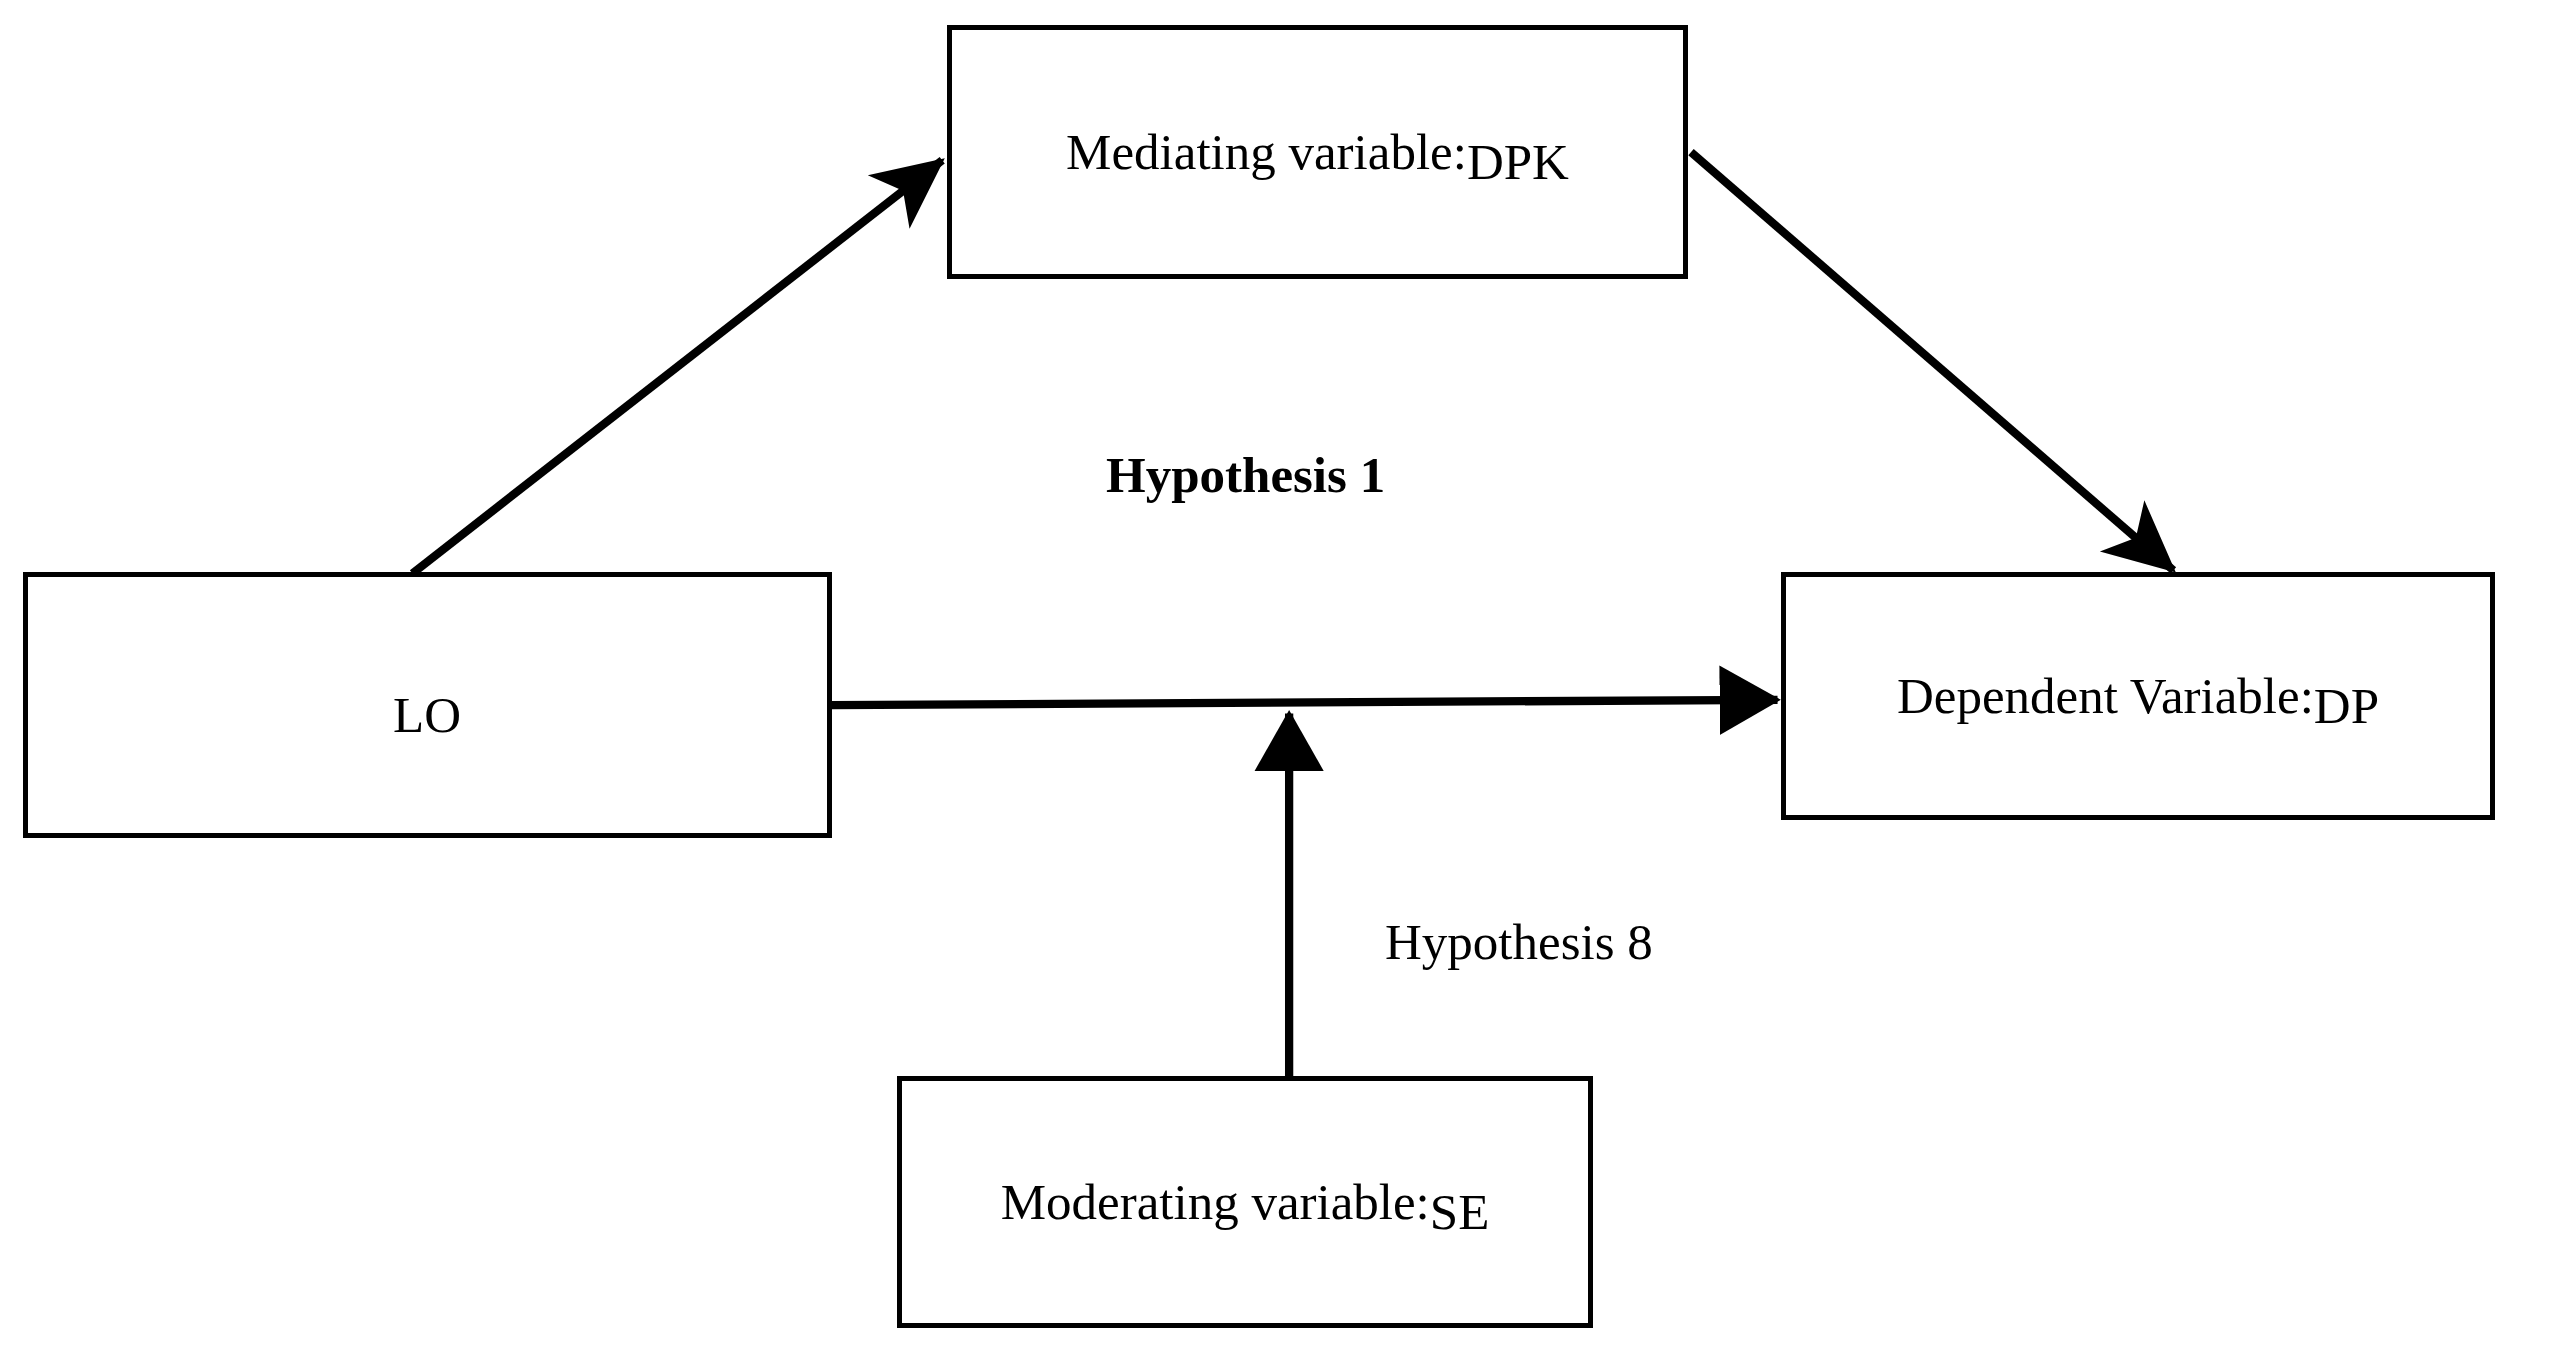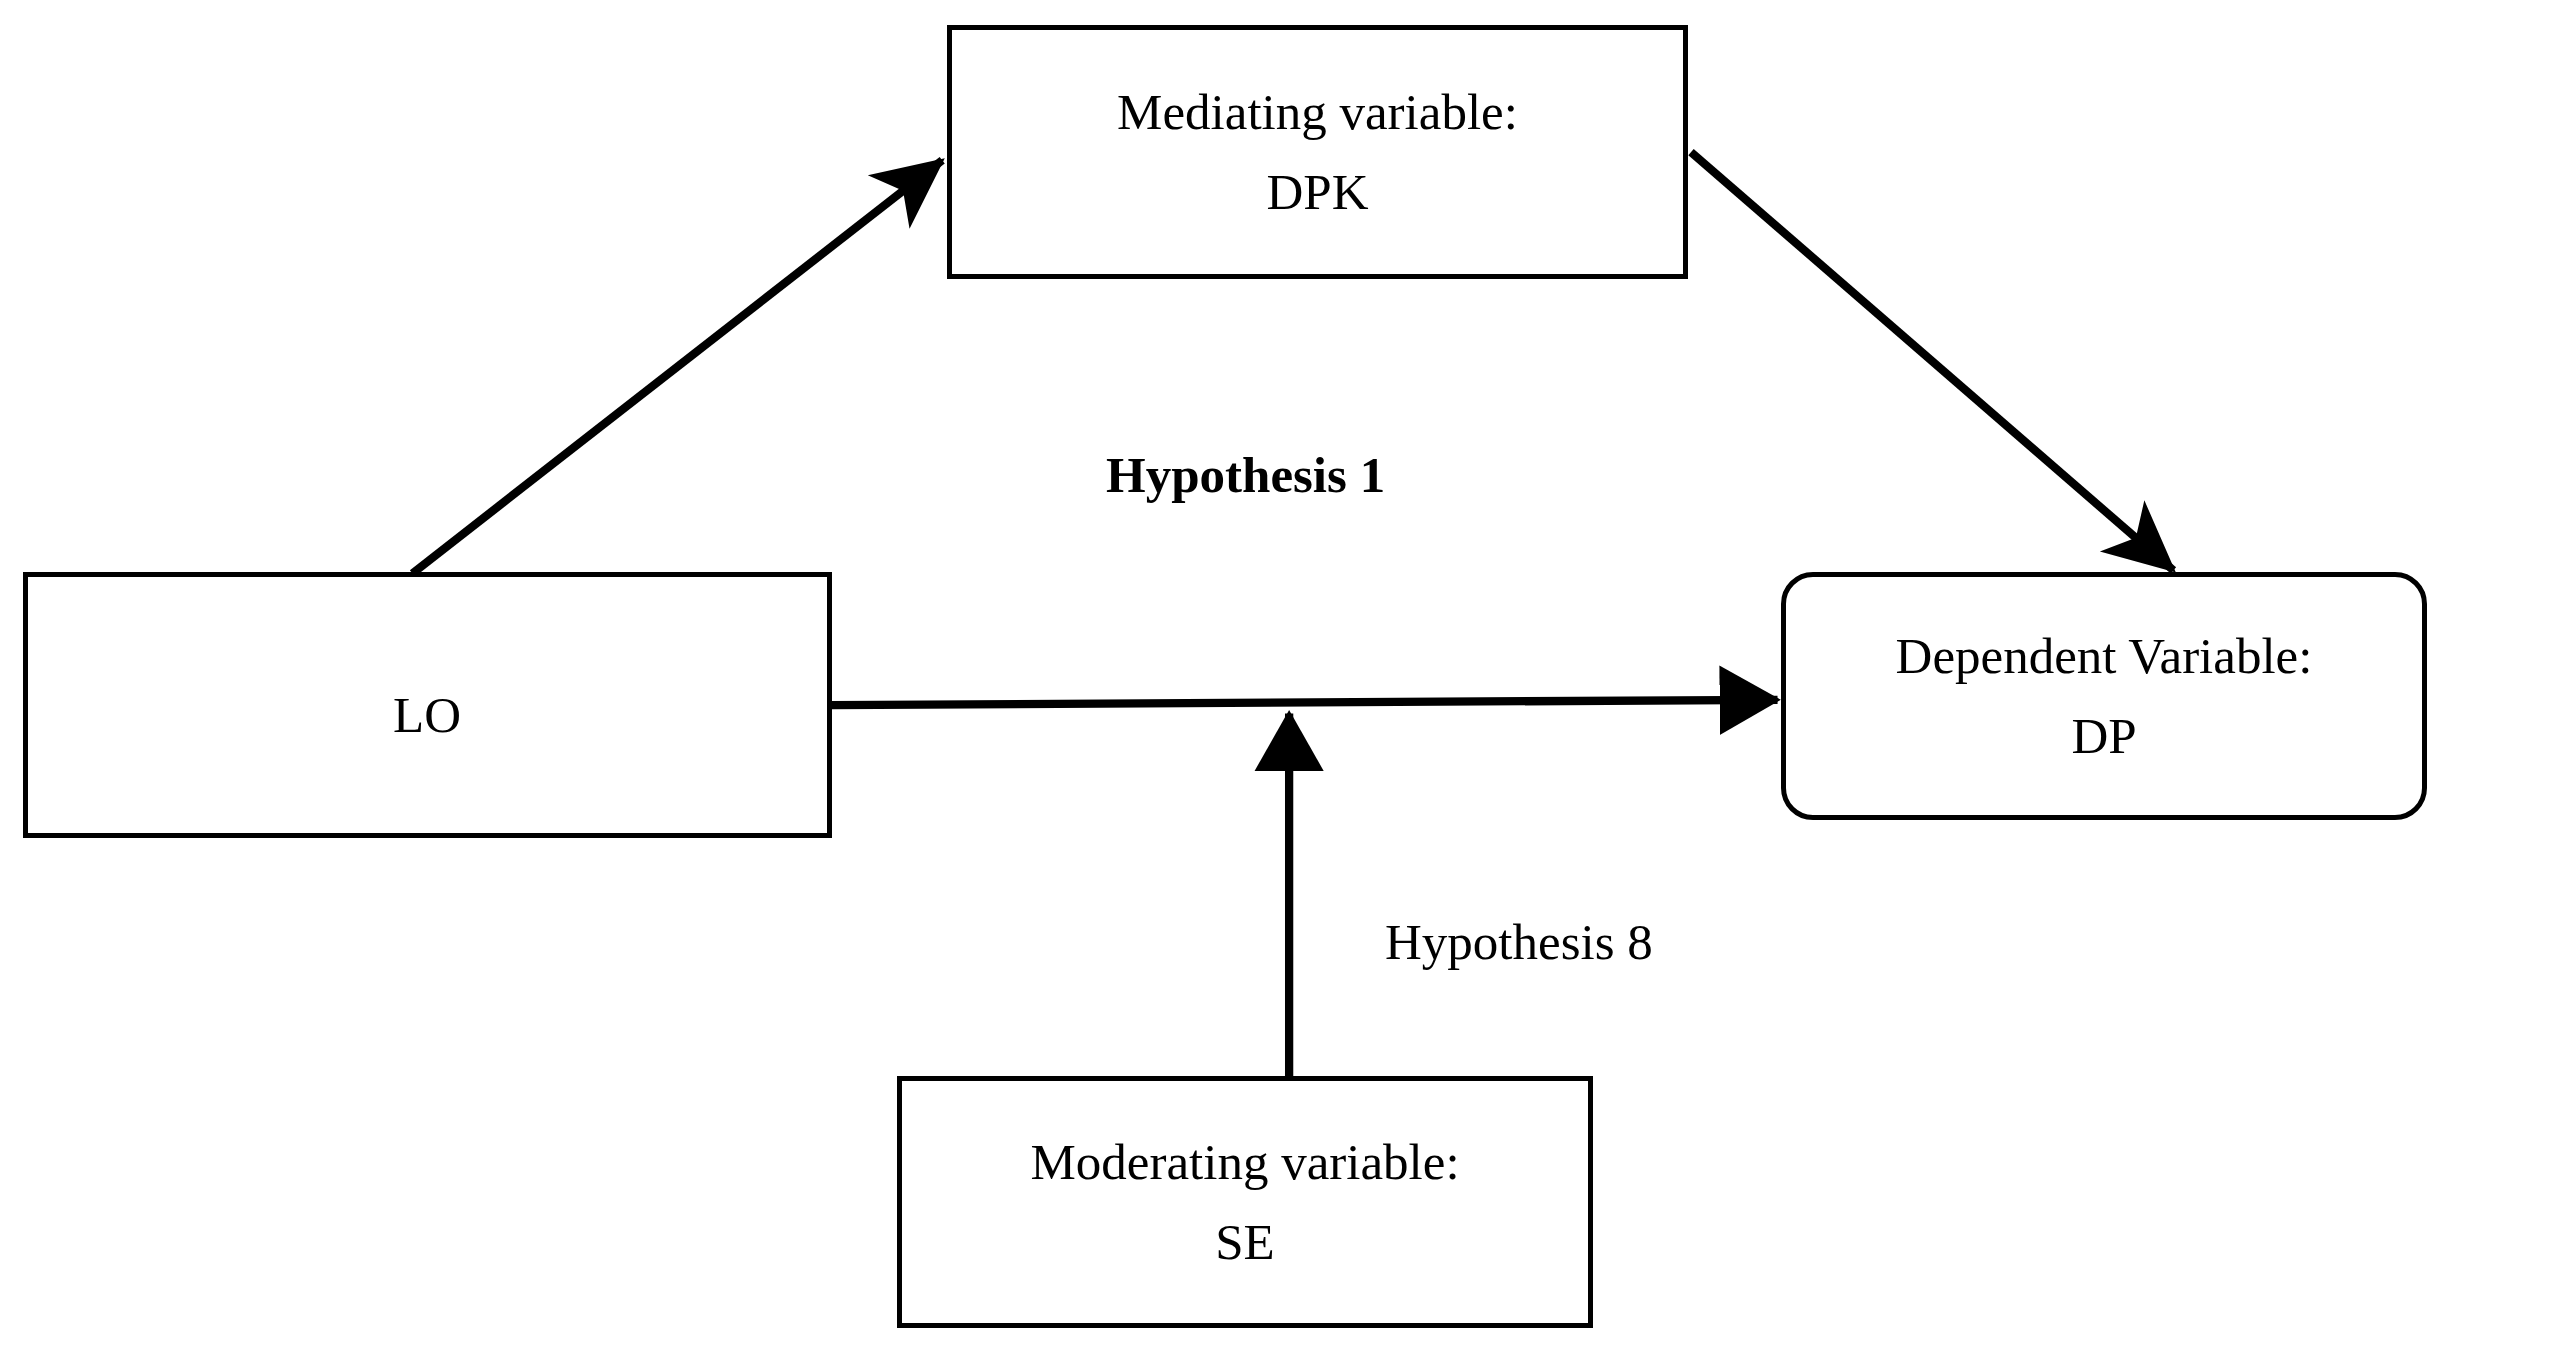--- a/index.html
+++ b/index.html
@@ -14,21 +14,21 @@
     background: #ffffff;
     overflow: hidden;
     font-family: "Liberation Serif", "DejaVu Serif", serif;
   }
   .node-box {
     position: absolute;
     box-sizing: border-box;
     background: #ffffff;
     border: 5.3px solid #000000;
     display: flex;
-    flex-direction: column;
+    flex-direction: row;
     align-items: center;
     justify-content: center;
     z-index: 3;
   }
   .node-line {
     display: block;
     color: #000000;
     font-size: 51px;
     line-height: 1.18;
     white-space: nowrap;
@@ -49,21 +49,21 @@
     position: absolute;
     left: 0;
     top: 0;
     width: 2576px;
     height: 1350px;
     z-index: 2;
   }
   
   #box-mediating { left: 947px; top: 25px;   width: 741px;  height: 254px; }
   #box-independent { left: 22.6px;  top: 572px;  width: 809px; height: 266px; }
-  #box-dependent { left: 1781px;  top: 572px;  width: 646px; height: 248px; border-radius: 32px; }
+  #box-dependent { left: 1781px;  top: 572px;  width: 714px; height: 248px; }
   #box-moderating { left: 897px; top: 1076px; width: 696px; height: 252px; }
   
   #label-h1 { left: 1106px; top: 450px; font-weight: bold; }
   #label-h2 { left: 1385px; top: 917px; }
 </style>
 </head>
 <body>
 
 <div id="canvas">
 

